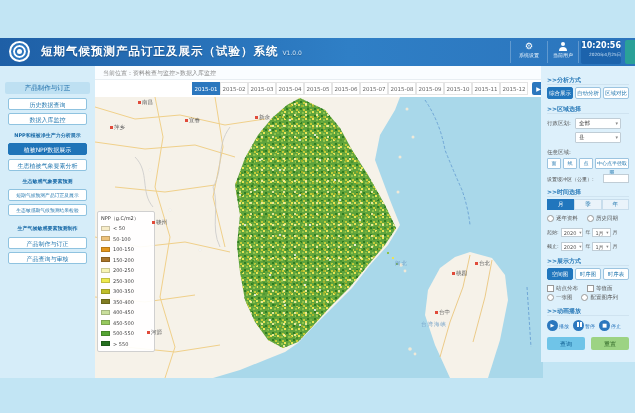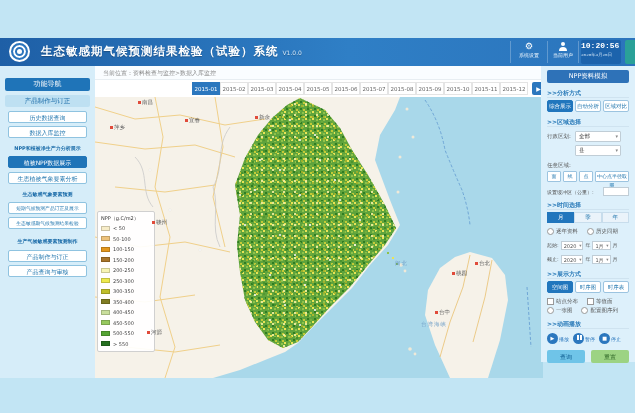--- a/index.html
+++ b/index.html
@@ -17,21 +17,21 @@
   .app-title .ver{font-size:6px;font-weight:normal;color:#CFE4F7;margin-left:4px;letter-spacing:0;}
   .hdr-item{position:absolute;top:3px;width:36px;text-align:center;color:#EAF4FC;cursor:pointer;}
   .hdr-item.settings{left:510px;border-left:1px solid rgba(255,255,255,.25);border-right:1px solid rgba(255,255,255,.25);height:22px;}
   .hdr-item.user{left:548px;border-right:1px solid rgba(255,255,255,.25);height:22px;width:30px;}
   .hdr-ico{font-size:9px;line-height:10px;color:#fff;}
   .hdr-lbl{font-size:5px;margin-top:1px;}
   .person-icon{position:relative;height:10px;}
   .p-head{position:absolute;left:50%;top:1px;margin-left:-2px;width:4px;height:4px;border-radius:50%;background:#fff;}
   .p-body{position:absolute;left:50%;top:6px;margin-left:-4px;width:8px;height:4px;border-radius:4px 4px 0 0;background:#fff;}
   .clock{position:absolute;left:581px;top:2px;width:40px;height:24px;background:#1C63AC;
-         text-align:left;border-radius:2px;font-family:Liberation Mono, monospace;}
+         text-align:right;border-radius:2px;}
   .clock .time{font-size:8px;font-weight:bold;color:#fff;line-height:12px;}
   .clock .date{font-size:4.3px;color:#CDE3F5;line-height:6px;}
   .edge-btn{position:absolute;left:625px;top:2px;width:10px;height:24px;background:#2AA198;border-radius:2px 0 0 2px;}
   
   .sidebar{position:absolute;left:0;top:66px;width:95px;height:312px;background:#D6EDF9;
            padding-top:12px;box-sizing:border-box;}
   .nav-title{width:85px;height:13px;line-height:13px;margin:0 auto;background:#1F74B8;color:#fff;
              font-size:7px;text-align:center;border-radius:2px;}
   .nav-sec{width:85px;height:12px;line-height:12px;margin:4px auto 0;background:#BEE0F2;color:#1A6BA8;
            font-size:6.5px;text-align:center;border-radius:2px;}
@@ -115,42 +115,41 @@
 </head>
 <body>
 
 <div class="page">
 
   <header class="app-header">
     <div class="logo">
         <div class="logo-inner"></div>
       </div>
     <div class="app-title">
-      <span>生态敏感期气候预测结果检验（试验）系统</span><span class="ver">V1.0.0</span>
+      <span>短期气候预测产品订正及展示（试验）系统</span><span class="ver">V1.0.0</span>
     </div>
     <div class="hdr-item settings">
       <div class="hdr-ico">⚙</div>
       <div class="hdr-lbl">系统设置</div>
     </div>
     <div class="hdr-item user">
       <div class="person-icon">
           <i class="p-head"></i>
           <i class="p-body"></i>
         </div>
       <div class="hdr-lbl">当前用户</div>
     </div>
     <div class="clock">
       <div class="time">10:20:56</div>
       <div class="date">2020年4月25日</div>
     </div>
     <div class="edge-btn"></div>
   </header>
 
   <aside class="sidebar">
-    <div class="nav-title">功能导航</div>
     <div class="nav-sec">产品制作与订正</div>
     <div class="nav-btn mt4">历史数据查询</div>
     <div class="nav-btn">数据入库监控</div>
     <div class="nav-sec plain mt6">NPP和植被净生产力分析展示</div>
     <div class="nav-btn active mt4">植被NPP数据展示</div>
     <div class="nav-btn mt4">生态植被气象要素分析</div>
     <div class="nav-sec plain mt6">生态敏感气象要素预测</div>
     <div class="nav-btn small mt4">短期气候预测产品订正及展示</div>
     <div class="nav-btn small">生态敏感期气候预测结果检验</div>
     <div class="nav-sec plain mt8">生产气候敏感要素预测制作</div>
@@ -344,21 +343,20 @@
     <span class="map-label" style="left:57px;top:122px"><span class="mk"></span><span>赣州</span></span>
     <span class="map-label" style="left:52px;top:232px"><span class="mk"></span><span>河源</span></span>
     <span class="map-label sea" style="left:300px;top:163px"><span>闽北</span></span>
     <span class="map-label sea" style="left:326px;top:224px"><span>台湾海峡</span></span>
     <span class="map-label" style="left:380px;top:163px"><span class="mk"></span><span>台北</span></span>
     <span class="map-label" style="left:357px;top:173px"><span class="mk"></span><span>桃园</span></span>
     <span class="map-label" style="left:340px;top:212px"><span class="mk"></span><span>台中</span></span>
   </div>
 
   <aside class="panel">
-    <div class="p-hdr">NPP资料模拟</div>
 
     <div class="sec-h" style="margin-top:5px">&gt;&gt;分析方式</div>
     <div class="row btn3" style="margin-top:2px">
       <span class="b active">综合展示</span>
       <span class="b">自动分析</span>
       <span class="b">区域对比</span>
     </div>
 
     <div class="sec-h" style="margin-top:5px">&gt;&gt;区域选择</div>
     <div class="row" style="margin-top:4px;height:11px">

